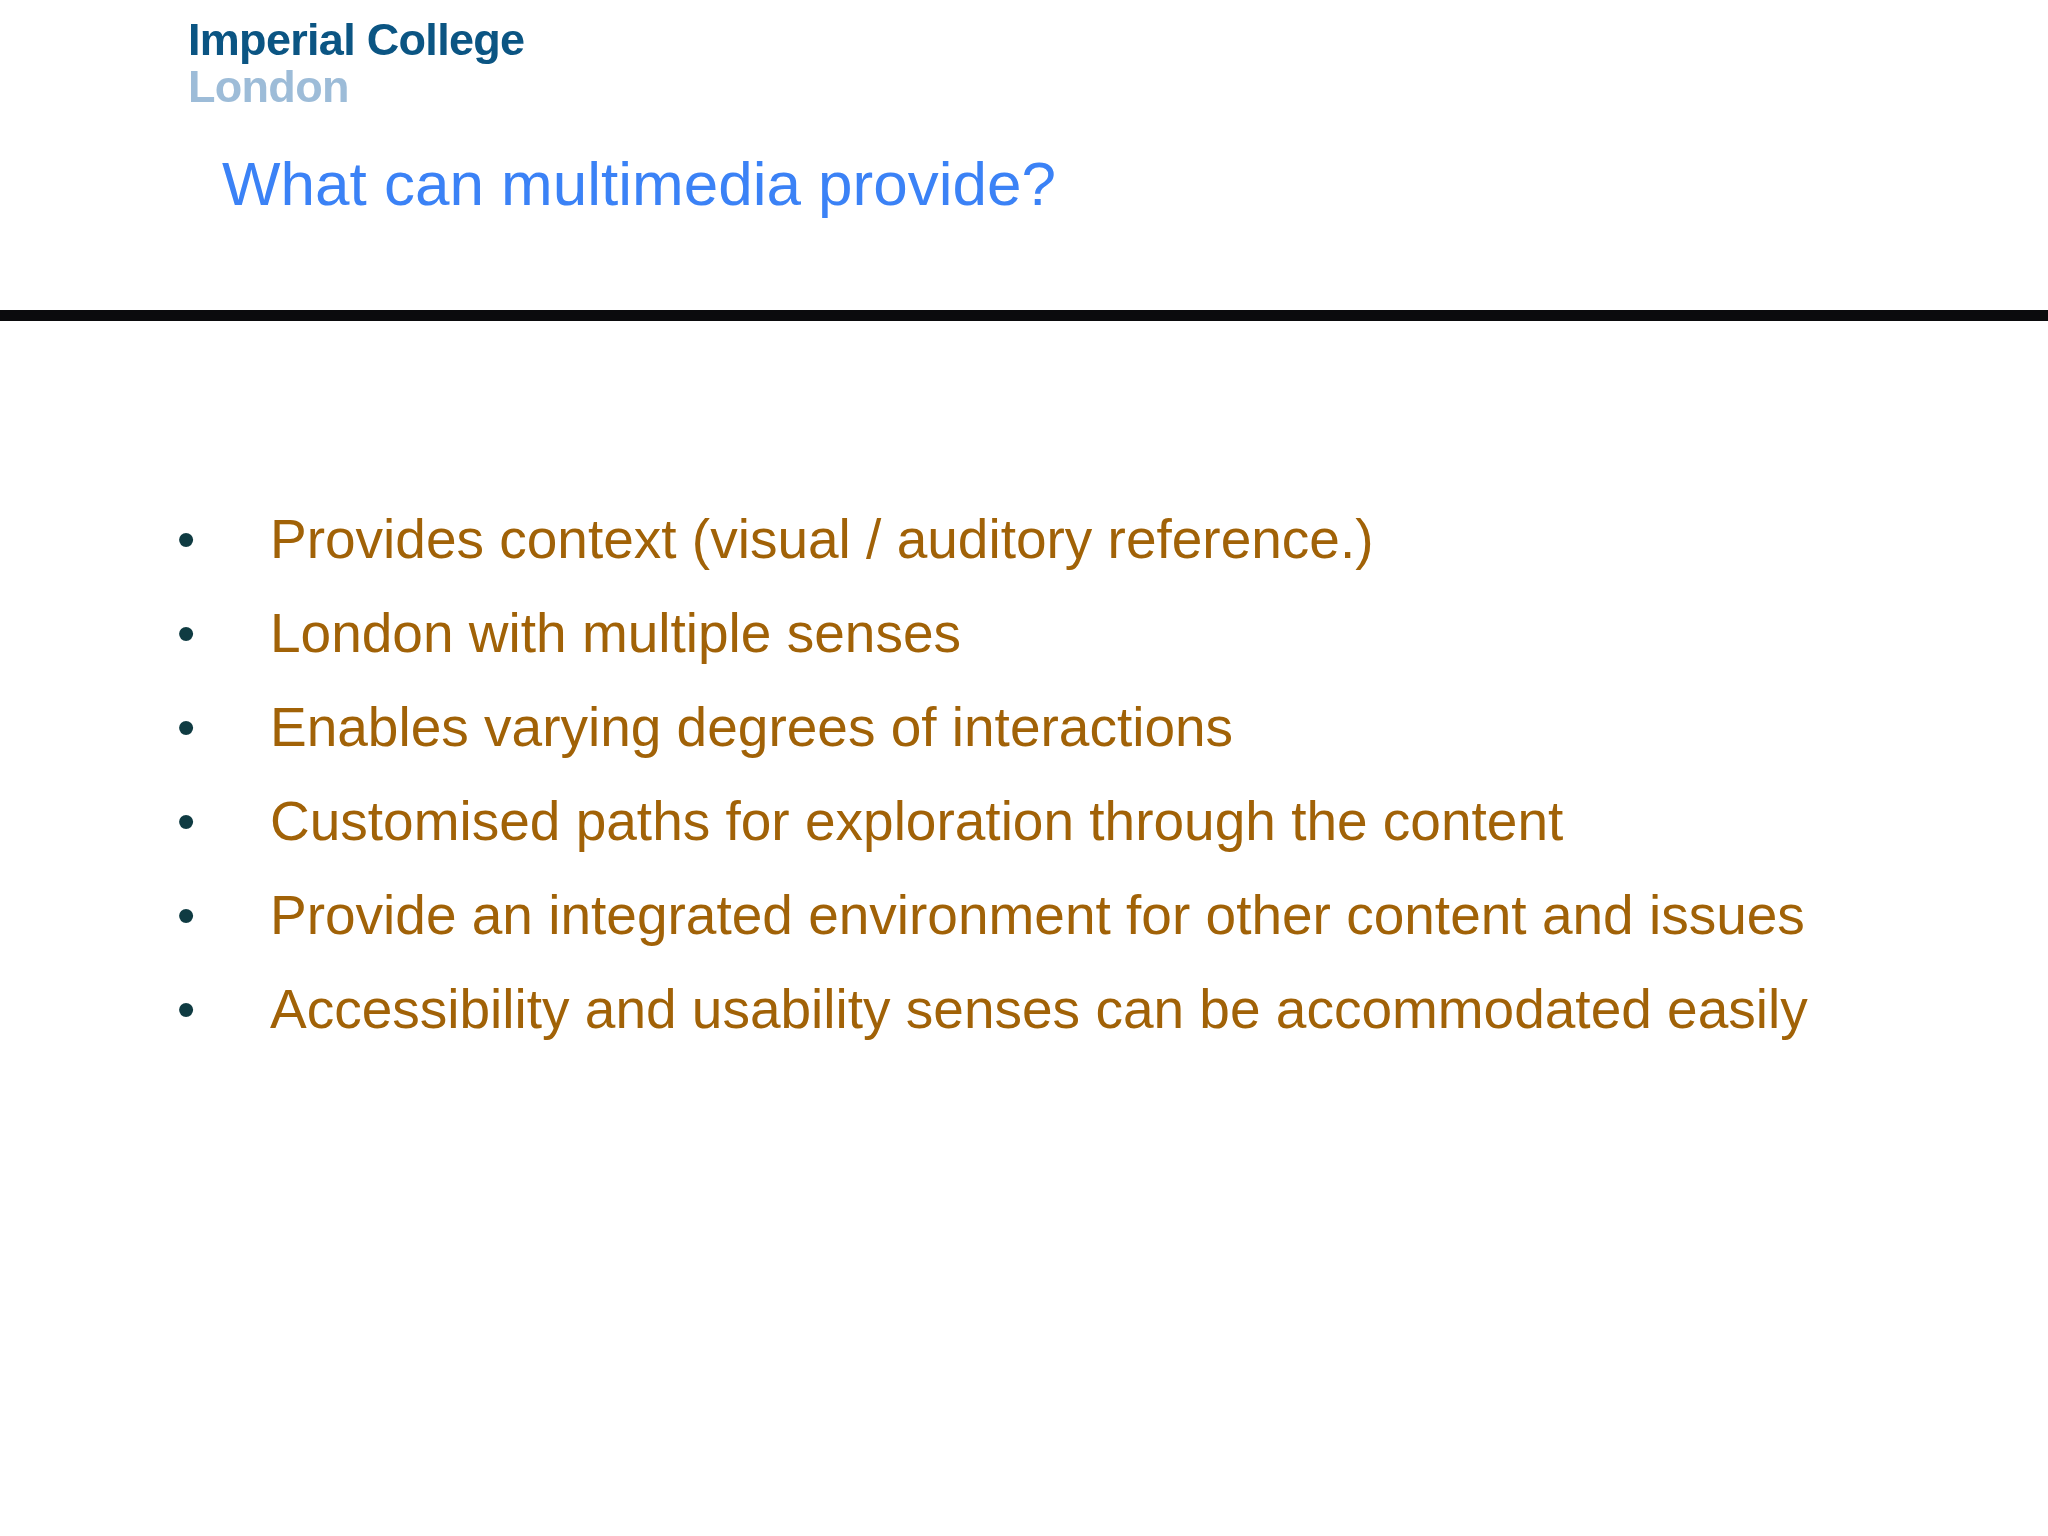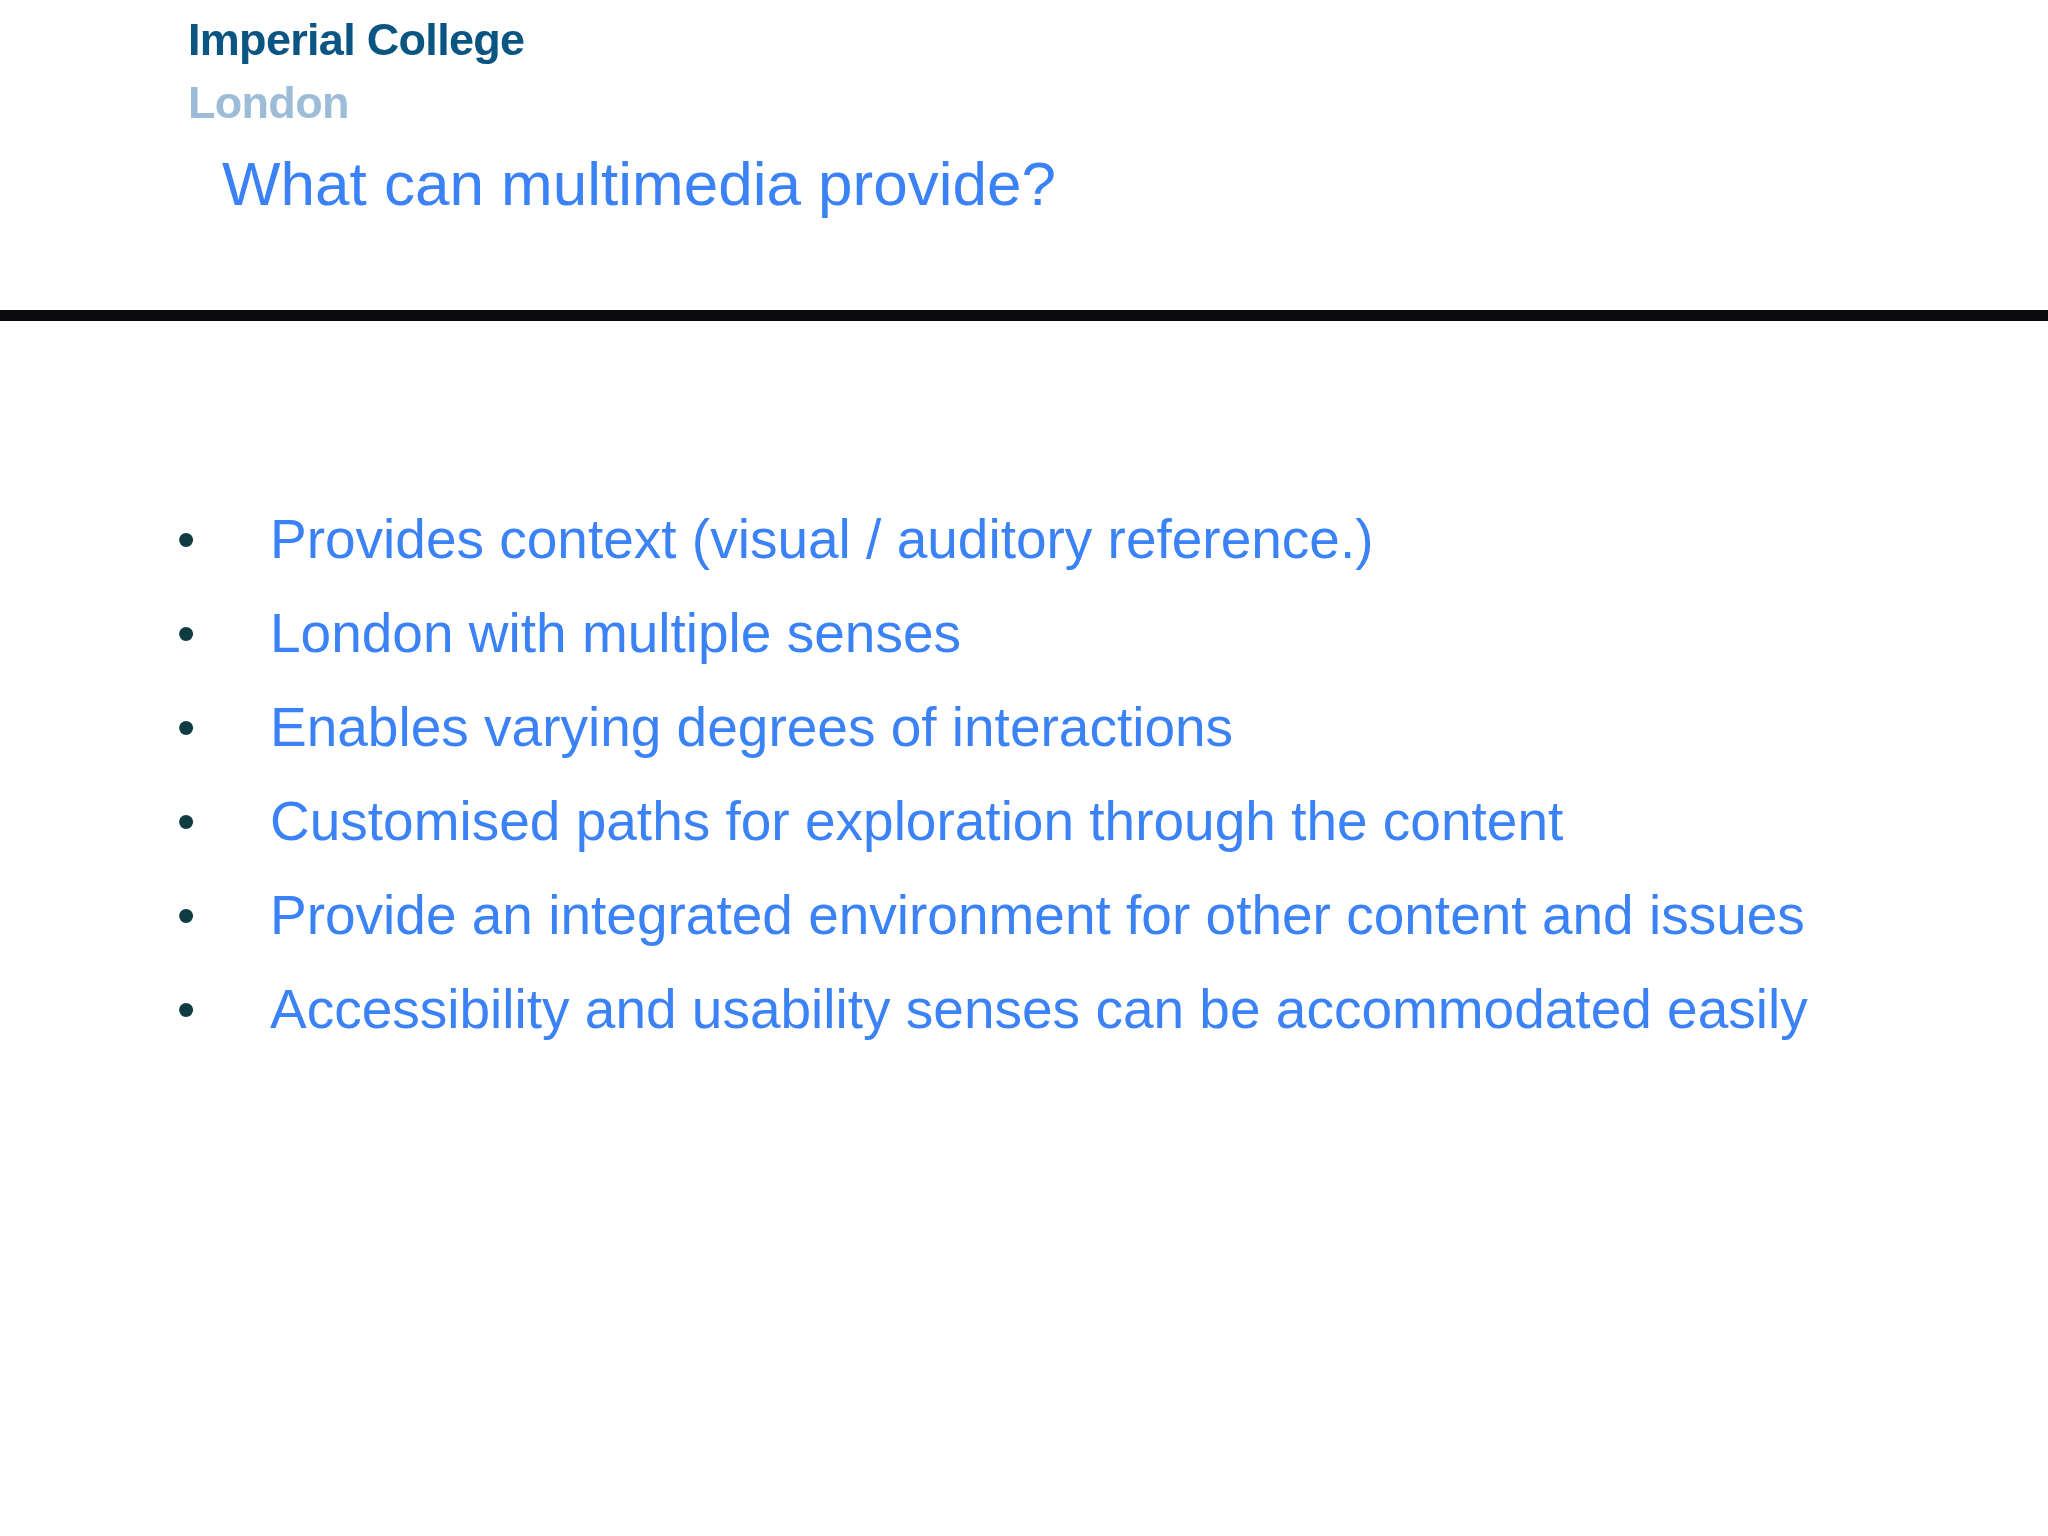--- a/index.html
+++ b/index.html
@@ -34,21 +34,21 @@
     letter-spacing: -0.7px;
     color: #0b5583;
   }
   #logo .logo-line2 {
     display: block;
     font-family: "Liberation Sans", sans-serif;
     font-weight: bold;
     font-size: 45px;
     letter-spacing: -0.7px;
     color: #9dbcd8;
-    margin-top: 19px;
+    margin-top: 3px;
   }
 
   
   #slide-title {
     position: absolute;
     left: 222px;
     top: 183px;
     transform: translateY(-50%);
     font-family: "Liberation Sans", sans-serif;
     font-size: 62px;
@@ -88,21 +88,21 @@
     color: #0f3b42;
     text-align: left;
     padding-left: 12px;
     box-sizing: border-box;
   }
   .bullet-text {
     flex: 1 1 auto;
     font-family: "Liberation Sans", sans-serif;
     font-size: 55px;
     line-height: 88px;
-    color: #3b82f6;
+    color: #a16207;
     padding-right: 20px;
   }
 
   
   #bottom-rule {
     position: absolute;
     left: 400px;
     top: 1342px;
     width: 1090px;
     height: 4px;

